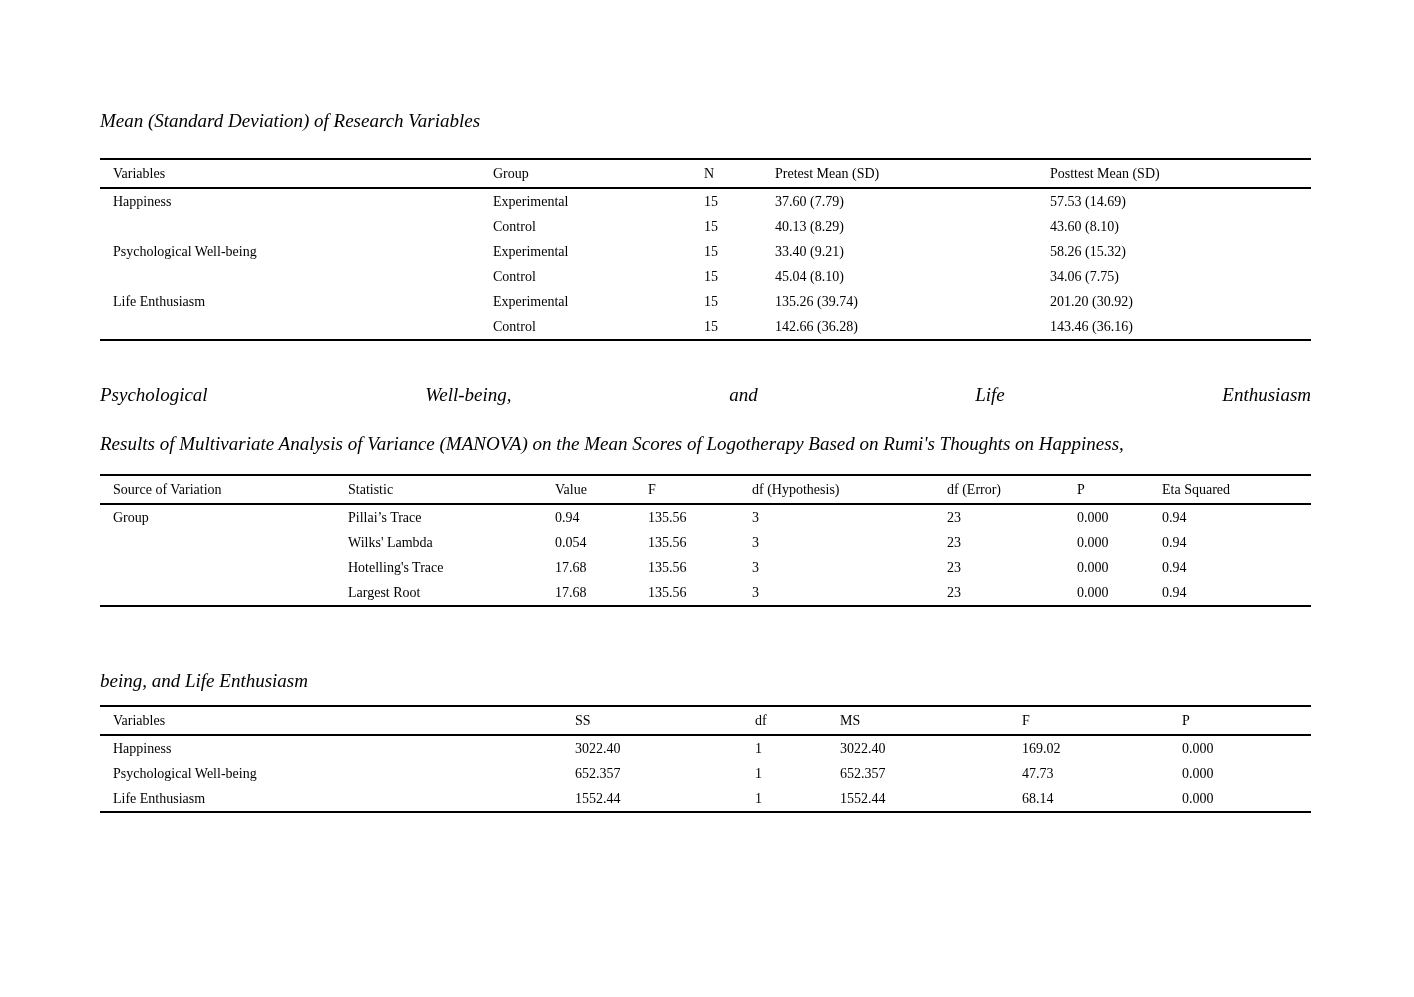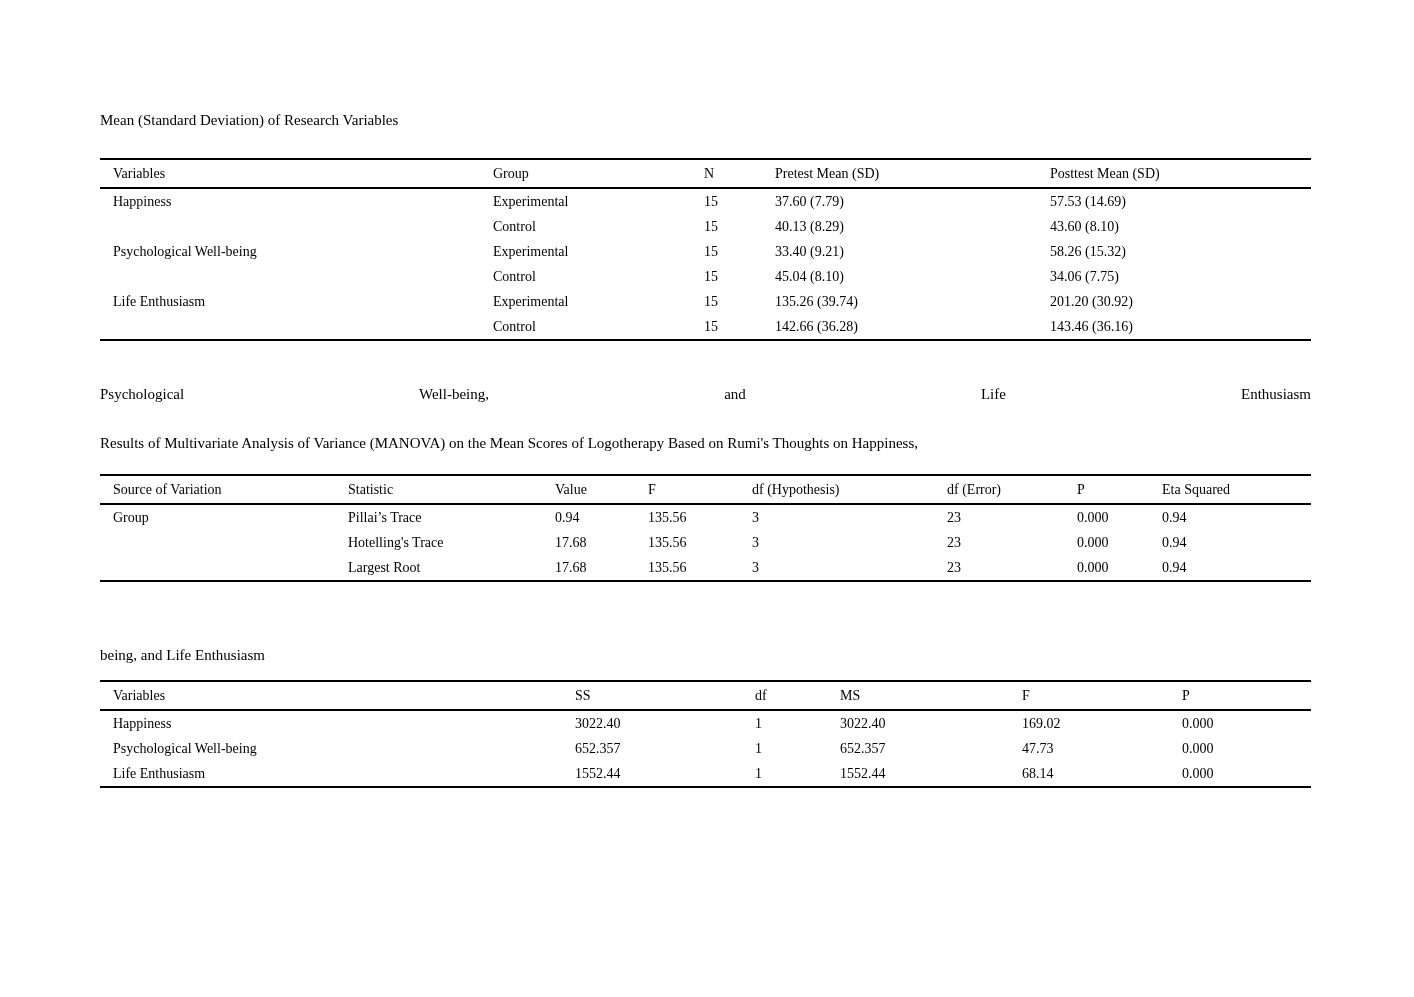--- a/index.html
+++ b/index.html
@@ -15,21 +15,22 @@
     color: #000000;
   }
   .page {
     box-sizing: border-box;
     width: 1414px;
     height: 997px;
     padding: 96px 103px 0 100px;
     background: #ffffff;
   }
   .caption {
-    font-size: 15px;
+    font-style: italic;
+    font-size: 19px;
     line-height: 49px;
     width: 1211px;
   }
   
   .caption .cap-line:not(:last-child) {
     text-align: justify;
     text-align-last: justify;
   }
   .sec1 .caption { margin-bottom: 13px; }
   .sec2 { margin-top: 29px; }
@@ -168,20 +169,30 @@
             <td>Pillai’s Trace</td>
             <td>0.94</td>
             <td>135.56</td>
             <td>3</td>
             <td>23</td>
             <td>0.000</td>
             <td>0.94</td>
           </tr>
           <tr>
             <td></td>
+            <td>Wilks' Lambda</td>
+            <td>0.054</td>
+            <td>135.56</td>
+            <td>3</td>
+            <td>23</td>
+            <td>0.000</td>
+            <td>0.94</td>
+          </tr>
+          <tr>
+            <td></td>
             <td>Hotelling's Trace</td>
             <td>17.68</td>
             <td>135.56</td>
             <td>3</td>
             <td>23</td>
             <td>0.000</td>
             <td>0.94</td>
           </tr>
           <tr>
             <td></td>

